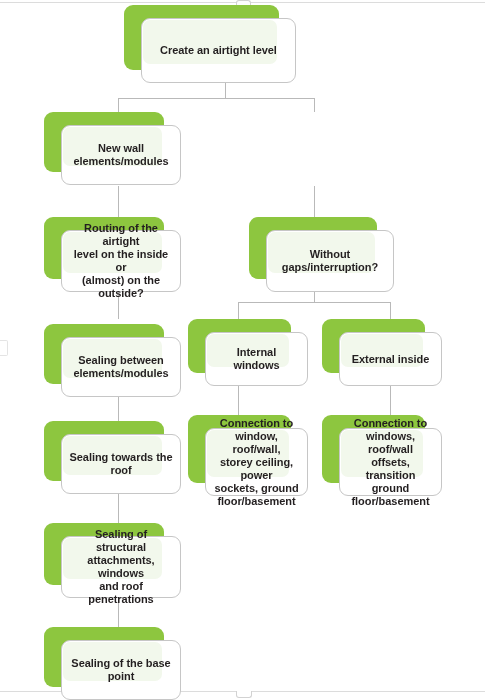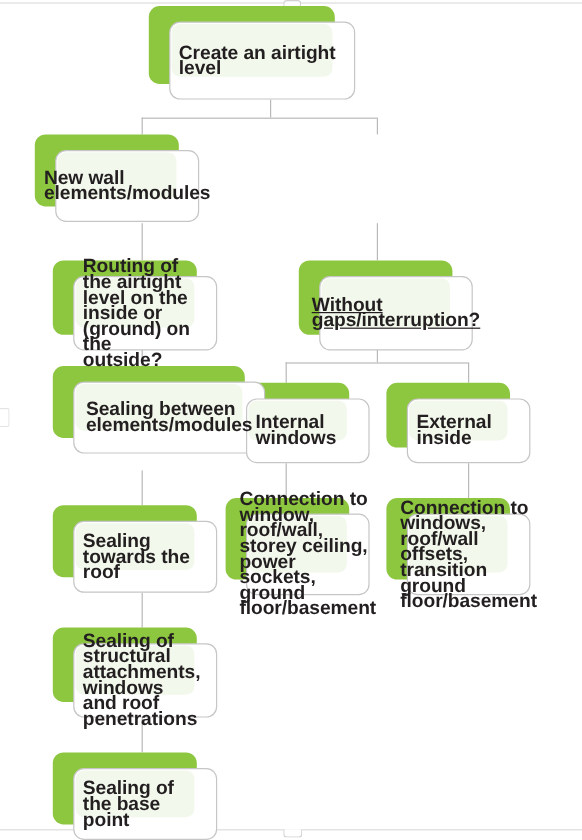--- a/index.html
+++ b/index.html
@@ -104,23 +104,24 @@
   .node .label {
     position: absolute;
     left: 17px;
     top: 13px;
     width: 100%;
     height: 100%;
     box-sizing: border-box;
     display: flex;
     align-items: center;
     justify-content: center;
+    text-align: center;
     padding: 3px 8px;
     color: #231f20;
-    font-size: 16px;
+    font-size: 11px;
     line-height: 13px;
     font-weight: 700;
     letter-spacing: -0.05px;
     white-space: pre-line;
   }
   
   .node .tint {
     position: absolute;
     left: 19px;
     top: 15px;
@@ -177,50 +178,50 @@
 
   <div class="conn v" style="left:118px; top:598px; height:29px;"></div>
 
   <div class="node" style="left:124px; top:5px; width:155px; height:65px;">
     <div class="shadow"></div>
     <div class="card"></div>
     <div class="tint"></div>
     <div class="label">Create an airtight level</div>
   </div>
 
-  <div class="node" style="left:29px; top:112px; width:120px; height:60px;">
+  <div class="node" style="left:44px; top:112px; width:120px; height:60px;">
     <div class="shadow"></div>
     <div class="card"></div>
     <div class="tint"></div>
     <div class="label">New wall
 elements/modules</div>
   </div>
 
 
   <div class="node" style="left:44px; top:217px; width:120px; height:62px;">
     <div class="shadow"></div>
     <div class="card"></div>
     <div class="tint"></div>
     <div class="label">Routing of the airtight
 level on the inside or
-(ground) on the
+(almost) on the
 outside?</div>
   </div>
 
   <div class="node" style="left:249px; top:217px; width:128px; height:62px;">
     <div class="shadow"></div>
     <div class="card"></div>
     <div class="tint"></div>
-    <div class="label" style="flex-direction:row;text-decoration:underline;">
+    <div class="label" style="flex-direction:row;">
       <span style="white-space:pre-line;">Without
 gaps/interruption?</span>
     </div>
   </div>
 
-  <div class="node" style="left:44px; top:305px; width:120px; height:60px;padding-left:40px;">
+  <div class="node" style="left:44px; top:324px; width:120px; height:60px;">
     <div class="shadow"></div>
     <div class="card"></div>
     <div class="tint"></div>
     <div class="label">Sealing between
 elements/modules</div>
   </div>
 
   <div class="node" style="left:188px; top:319px; width:103px; height:54px;">
     <div class="shadow"></div>
     <div class="card"></div>

